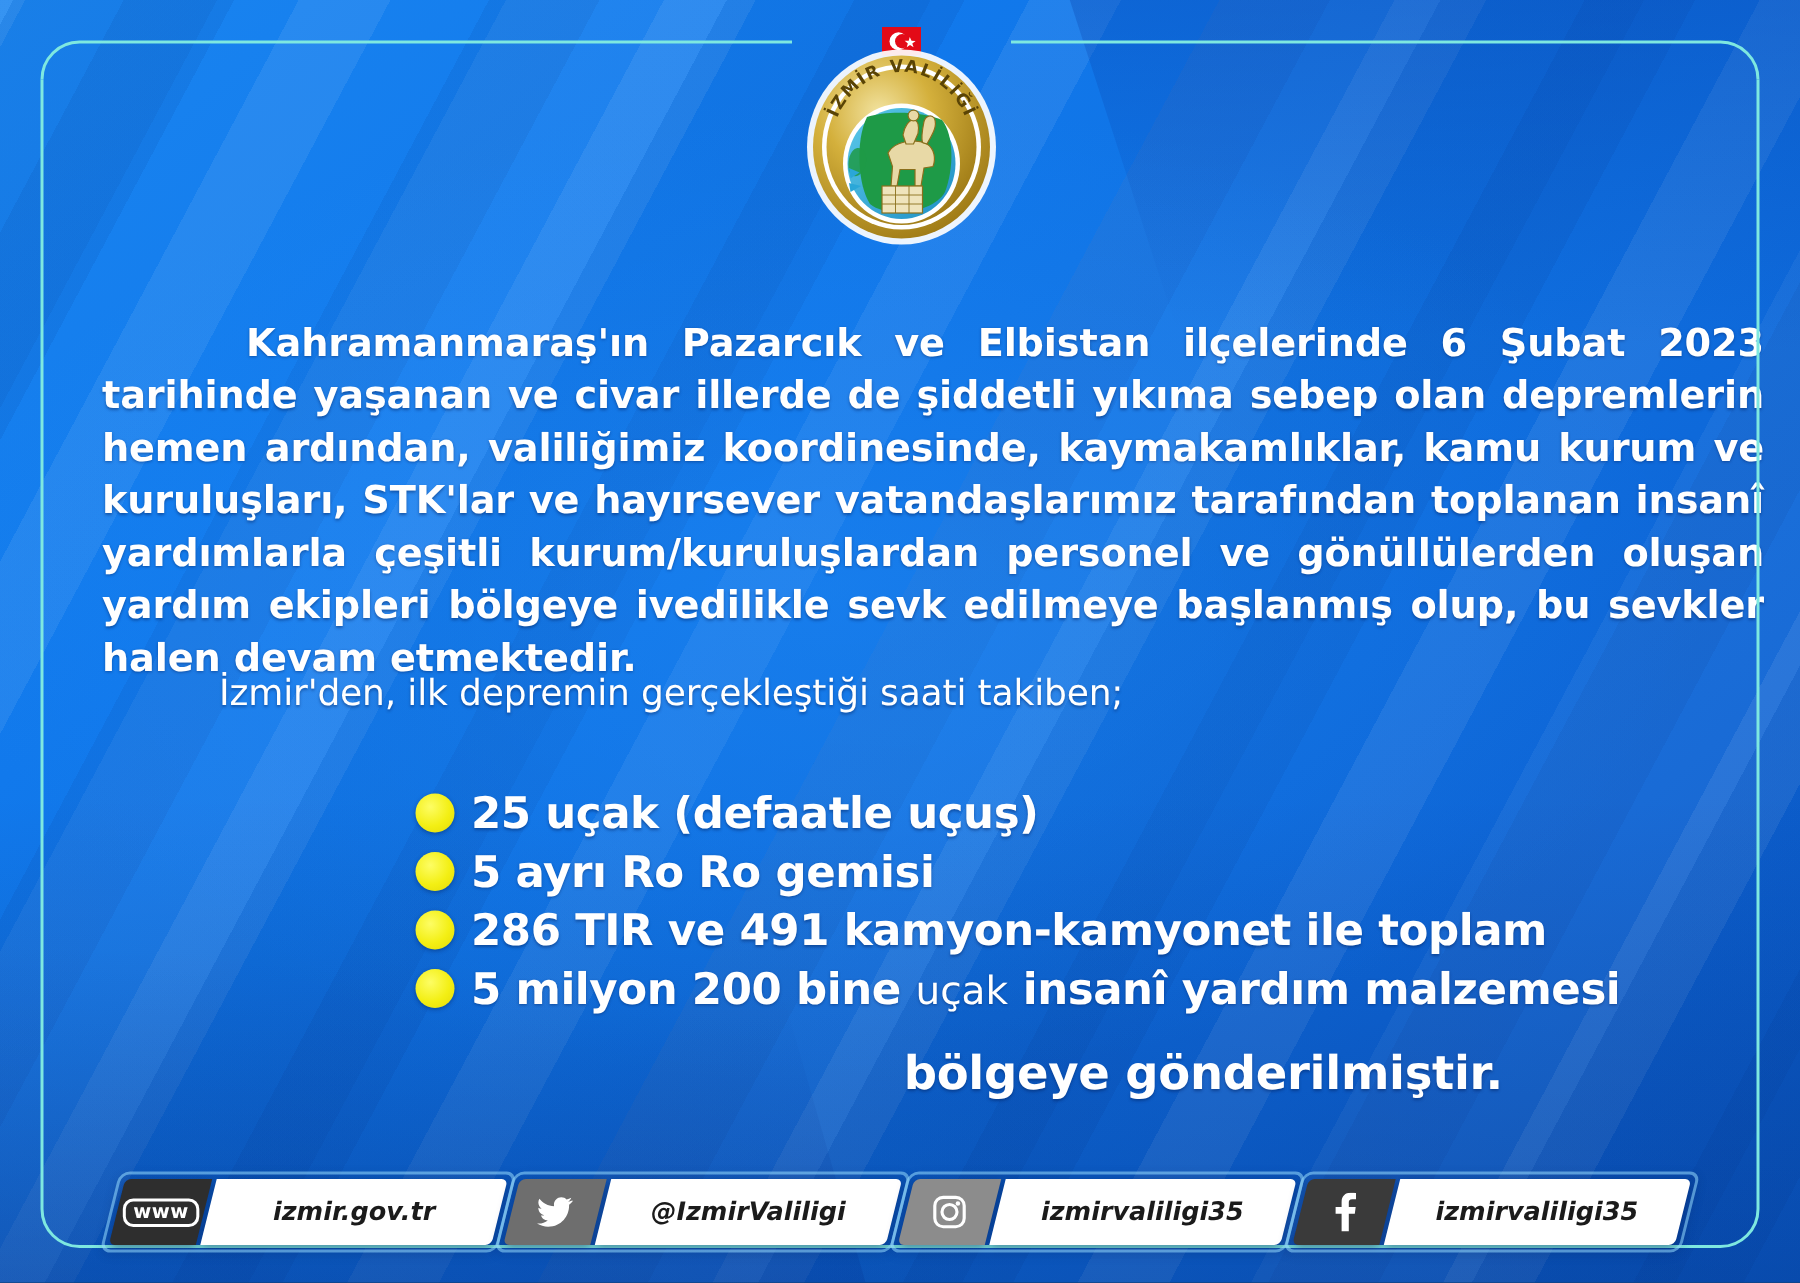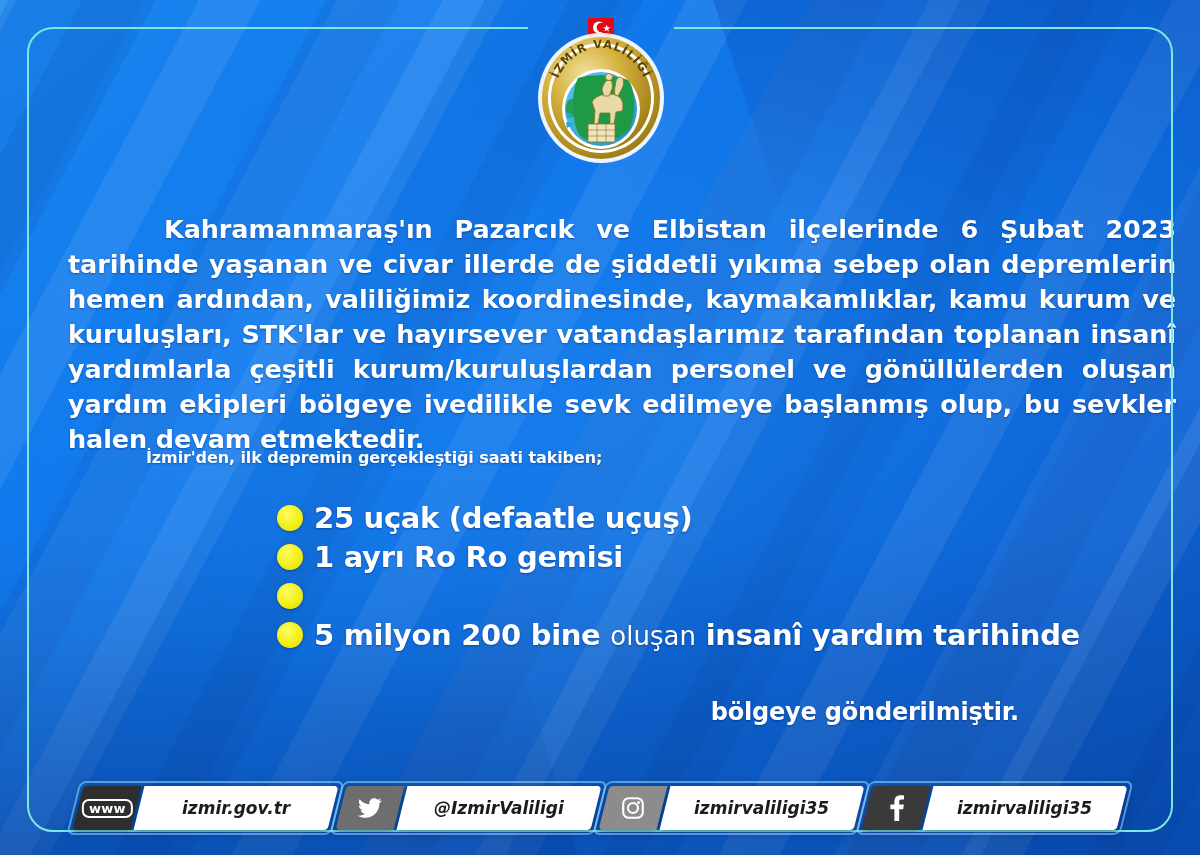--- a/index.html
+++ b/index.html
@@ -100,31 +100,31 @@
     letter-spacing: -0.1px;
     text-shadow: 0 1px 2px rgba(0,30,90,0.45);
   }
   .paragraph .indent { display:inline-block; width: 96px; }
 
   .subline {
     position: absolute;
     left: 146px;
     top: 448px;
     color: #ffffff;
-    font-size: 16px;
-    font-weight: 700;
+    font-size: 24px;
+    font-weight: 400;
     letter-spacing: -0.1px;
     text-shadow: 0 1px 2px rgba(0,30,90,0.45);
   }
 
   
   .bullets {
     position: absolute;
     left: 277px;
-    top: 500px;
+    top: 524px;
     width: 800px;
   }
   .bullet-row {
     display: flex;
     align-items: center;
     height: 36px;
     margin-bottom: 3px;
     white-space: nowrap;
   }
   .dot {
@@ -143,26 +143,26 @@
     letter-spacing: -0.3px;
     text-shadow: 0 1px 2px rgba(0,30,90,0.45);
   }
   .bullet-text .light {
     font-weight: 400;
     font-size: 26px;
     letter-spacing: 0px;
   }
   .tail-line {
     position: absolute;
-    left: 277px;
+    left: 260px;
     top: 698px;
     width: 742px;
     text-align: right;
     color: #ffffff;
-    font-size: 24px;
+    font-size: 31px;
     font-weight: 700;
     letter-spacing: -0.2px;
     text-shadow: 0 1px 2px rgba(0,30,90,0.45);
   }
 
   
   .social-strip {
     position: absolute;
     left: 0;
     bottom: 14px;
@@ -328,34 +328,35 @@
 
   <div class="bullets">
 
     <div class="bullet-row">
       <span class="dot"></span>
       <span class="bullet-text">25 uçak (defaatle uçuş)</span>
     </div>
 
     <div class="bullet-row">
       <span class="dot"></span>
-      <span class="bullet-text">1 ayrı Ro Ro gemisi</span>
+      <span class="bullet-text">5 ayrı Ro Ro gemisi</span>
     </div>
 
 
     <div class="bullet-row">
       <span class="dot"></span>
+      <span class="bullet-text">286 TIR ve 491 kamyon-kamyonet ile toplam</span>
     </div>
 
     <div class="bullet-row">
       <span class="dot"></span>
       <span class="bullet-text">
         <span>5 milyon 200 bine</span>
-        <span class="light">oluşan</span>
-        <span>insanî yardım tarihinde</span>
+        <span class="light">uçak</span>
+        <span>insanî yardım malzemesi</span>
       </span>
     </div>
   </div>
 
   <div class="tail-line">bölgeye gönderilmiştir.</div>
 
   <div class="social-strip">
 
     <div class="social-badge">
       <div class="badge-outline"></div>

